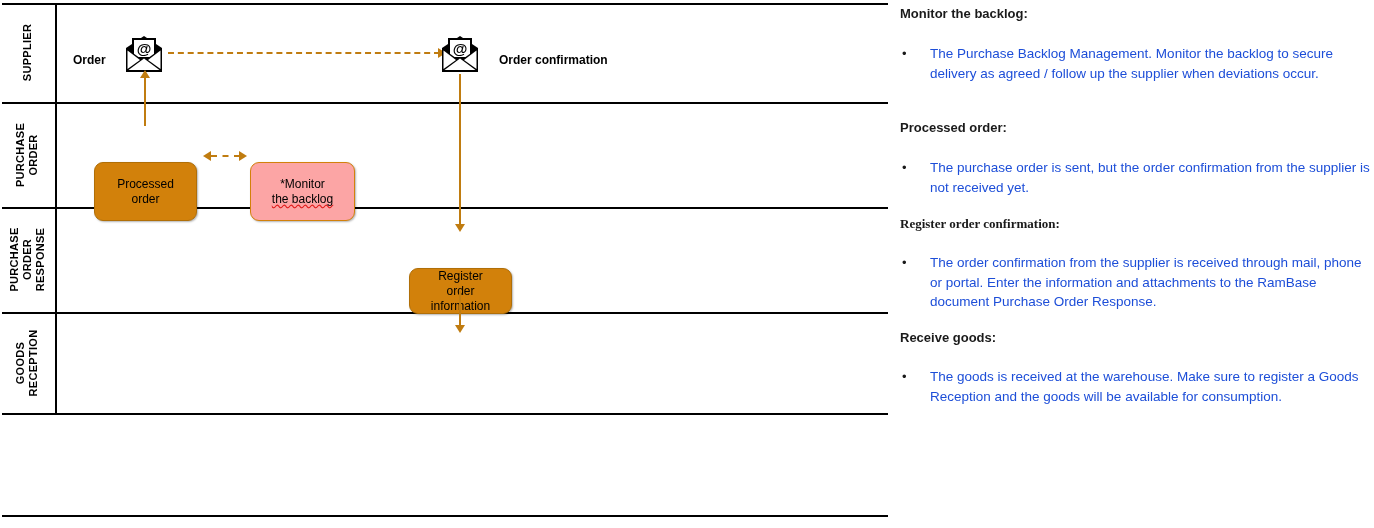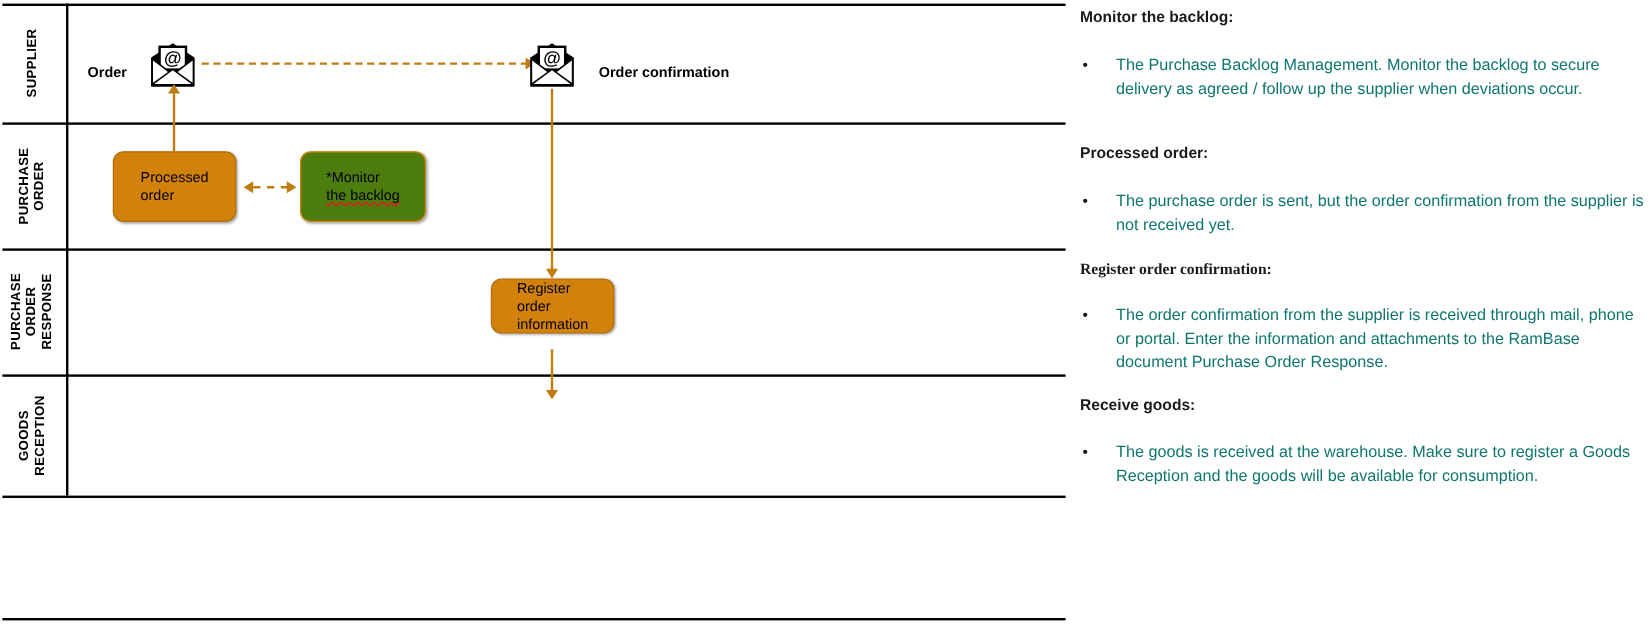--- a/index.html
+++ b/index.html
@@ -67,32 +67,33 @@
   }
 
   
   .task {
     position: absolute;
     box-sizing: border-box;
     border-radius: 9px;
     display: flex;
     align-items: center;
     justify-content: center;
-    text-align: left;
+    text-align: center;
     font-size: 12px;
     line-height: 15px;
     color: #000000;
     box-shadow: 1px 1px 2px rgba(0,0,0,0.30);
+    margin-top: 36px;
   }
   .task.solid {
     background: #D2810B;
     border: 1px solid #B06F08;
   }
   .task.light {
-    background: #4d7c0f;
+    background: #fca5a5;
     border: 1px solid #D2810B;
   }
   .task .tl { display: block; }
   .spell {
     display: inline-block;
     text-decoration: underline wavy #E01B1B;
     text-decoration-skip-ink: none;
   }
 
   
@@ -176,21 +177,21 @@
     line-height: 19px;
     color: #1a1a1a;
     text-align: left;
     padding-left: 2px;
     box-sizing: border-box;
   }
   .note-text {
     flex: 1 1 auto;
     font-size: 13.5px;
     line-height: 19.5px;
-    color: #0f766e;
+    color: #1d4ed8;
   }
 </style>
 </head>
 <body>
 
 <div id="page">
 
   <div id="diagram">
 
     <div class="lane-rule" style="top:3px;"></div>

